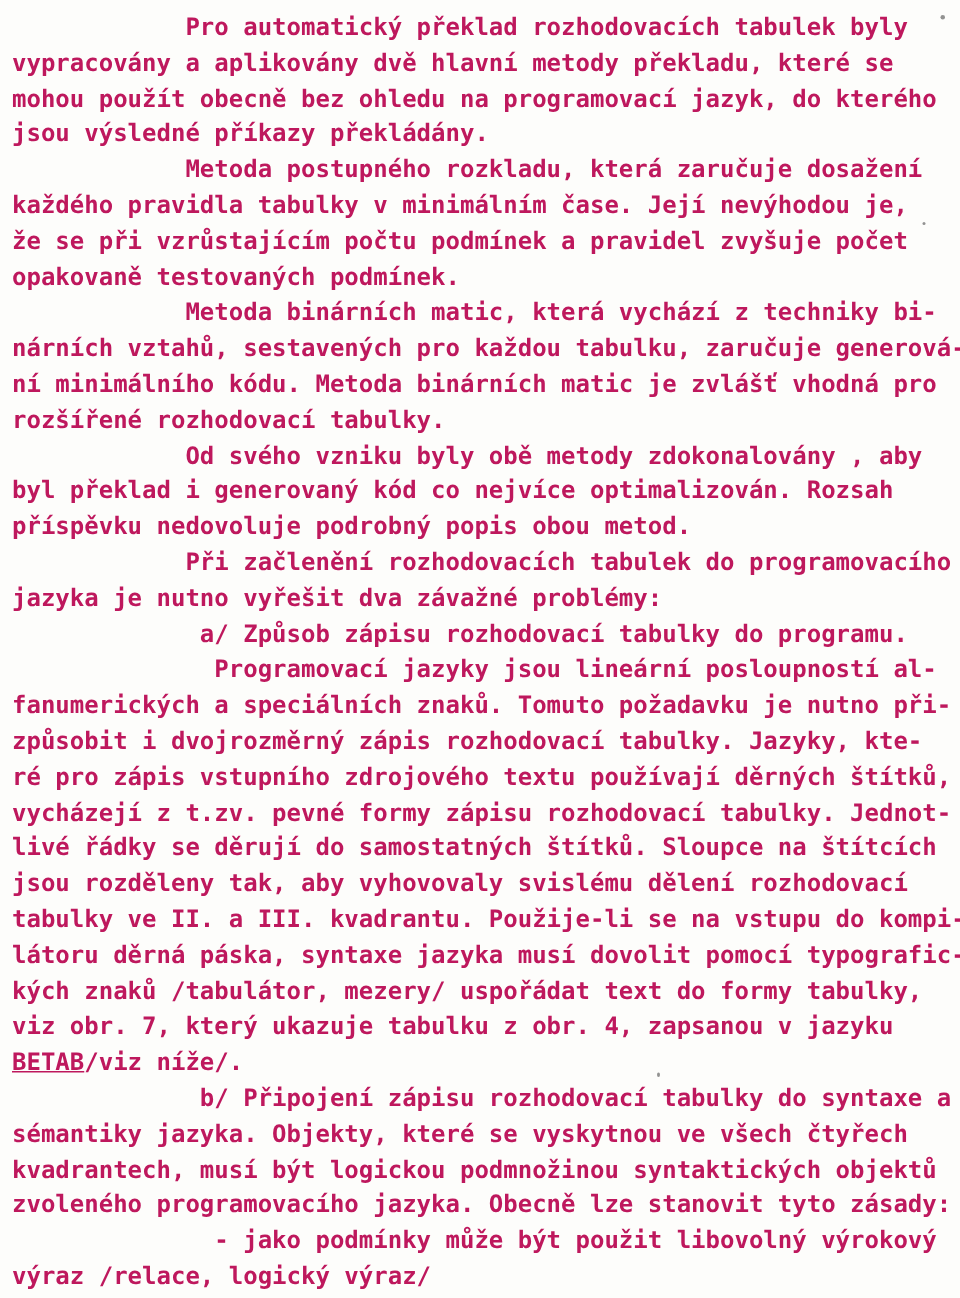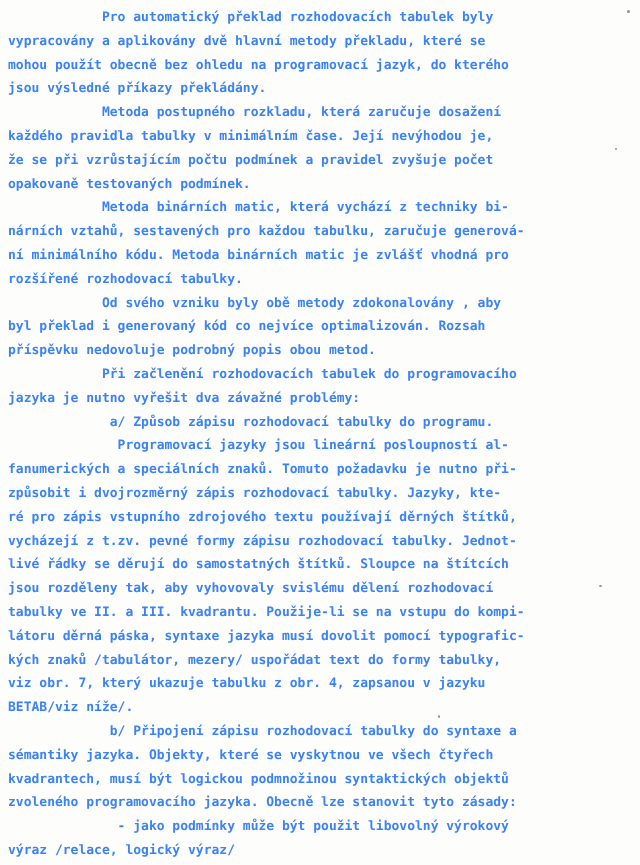--- a/index.html
+++ b/index.html
@@ -11,32 +11,33 @@
     width: 640px;
     height: 865px;
     box-sizing: border-box;
     background: #fdfdfb;
     overflow: hidden;
     position: relative;
   }
   .page-text {
     padding: 6px 0 0 8px;
     font-family: "DejaVu Sans Mono", "Liberation Mono", monospace;
-    font-size: 13px;
+    font-size: 16px;
     font-weight: 700;
     line-height: 23.8px;
-    color: #3b82f6;
+    color: #be185d;
     white-space: pre;
     letter-spacing: 0px;
     text-rendering: geometricPrecision;
   }
   .line {
     height: 23.8px;
   }
   .u {
+    text-decoration: underline;
   }
   
   .speck {
     position: absolute;
     background: #3a3a3a;
     opacity: .55;
     border-radius: 50%;
   }
 </style>
 </head>

